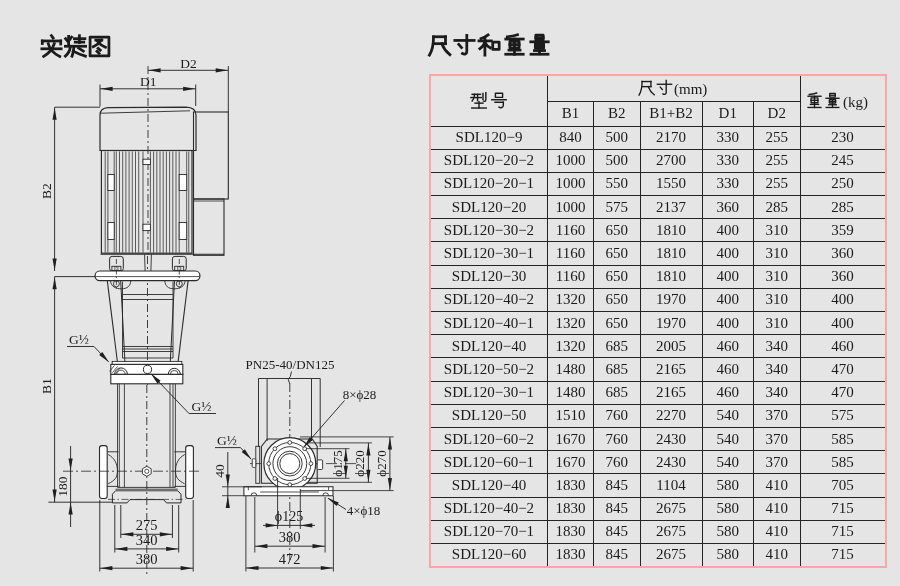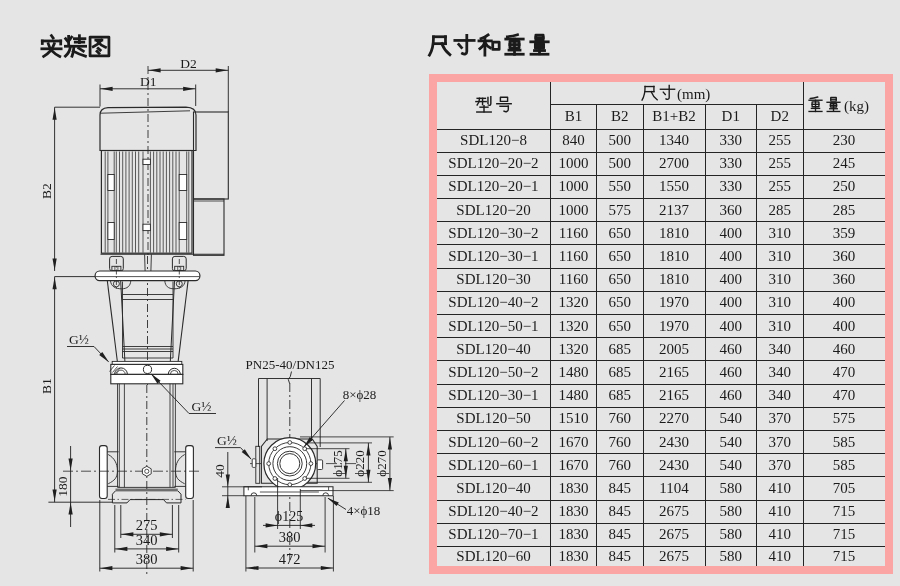--- a/index.html
+++ b/index.html
@@ -1,19 +1,19 @@
 <!DOCTYPE html>
 <html><head>
 <meta charset="utf-8">
 <style>
   html,body{margin:0;padding:0;background:#fff}
   .page{position:relative;width:900px;height:586px;background:#e5e5e5;overflow:hidden;
         font-family:"Liberation Serif",serif;color:#1b1b1b}
   table.dims{position:absolute;left:429px;top:74px;border-collapse:collapse;table-layout:fixed;
-        border:8px solid #fca5a5}
+        border:2px solid #fca5a5}
   table.dims td{border:1px solid #242424;text-align:center;vertical-align:middle;
         font-size:15px;color:#1b1b1b;padding:0;overflow:hidden;white-space:nowrap}
   .drw{position:absolute;left:0;top:0}
 </style>
 </head>
 <body>
 <div class="page">
 
 <svg class="drw" width="900" height="586" viewBox="0 0 900 586">
 <defs>
@@ -392,24 +392,24 @@
 
 <tr style="height:25px">
           <td>B1</td>
           <td>B2</td>
           <td>B1+B2</td>
           <td>D1</td>
           <td>D2</td>
         </tr>
 
 <tr style="height:23.2px">
-          <td>SDL120−8</td>
+          <td>SDL120−9</td>
           <td>840</td>
           <td>500</td>
-          <td>1340</td>
+          <td>2170</td>
           <td>330</td>
           <td>255</td>
           <td>230</td>
         </tr>
 
 <tr style="height:23.2px">
           <td>SDL120−20−2</td>
           <td>1000</td>
           <td>500</td>
           <td>2700</td>
@@ -472,21 +472,21 @@
           <td>SDL120−40−2</td>
           <td>1320</td>
           <td>650</td>
           <td>1970</td>
           <td>400</td>
           <td>310</td>
           <td>400</td>
         </tr>
 
 <tr style="height:23.2px">
-          <td>SDL120−50−1</td>
+          <td>SDL120−40−1</td>
           <td>1320</td>
           <td>650</td>
           <td>1970</td>
           <td>400</td>
           <td>310</td>
           <td>400</td>
         </tr>
 
 <tr style="height:23.2px">
           <td>SDL120−40</td>

